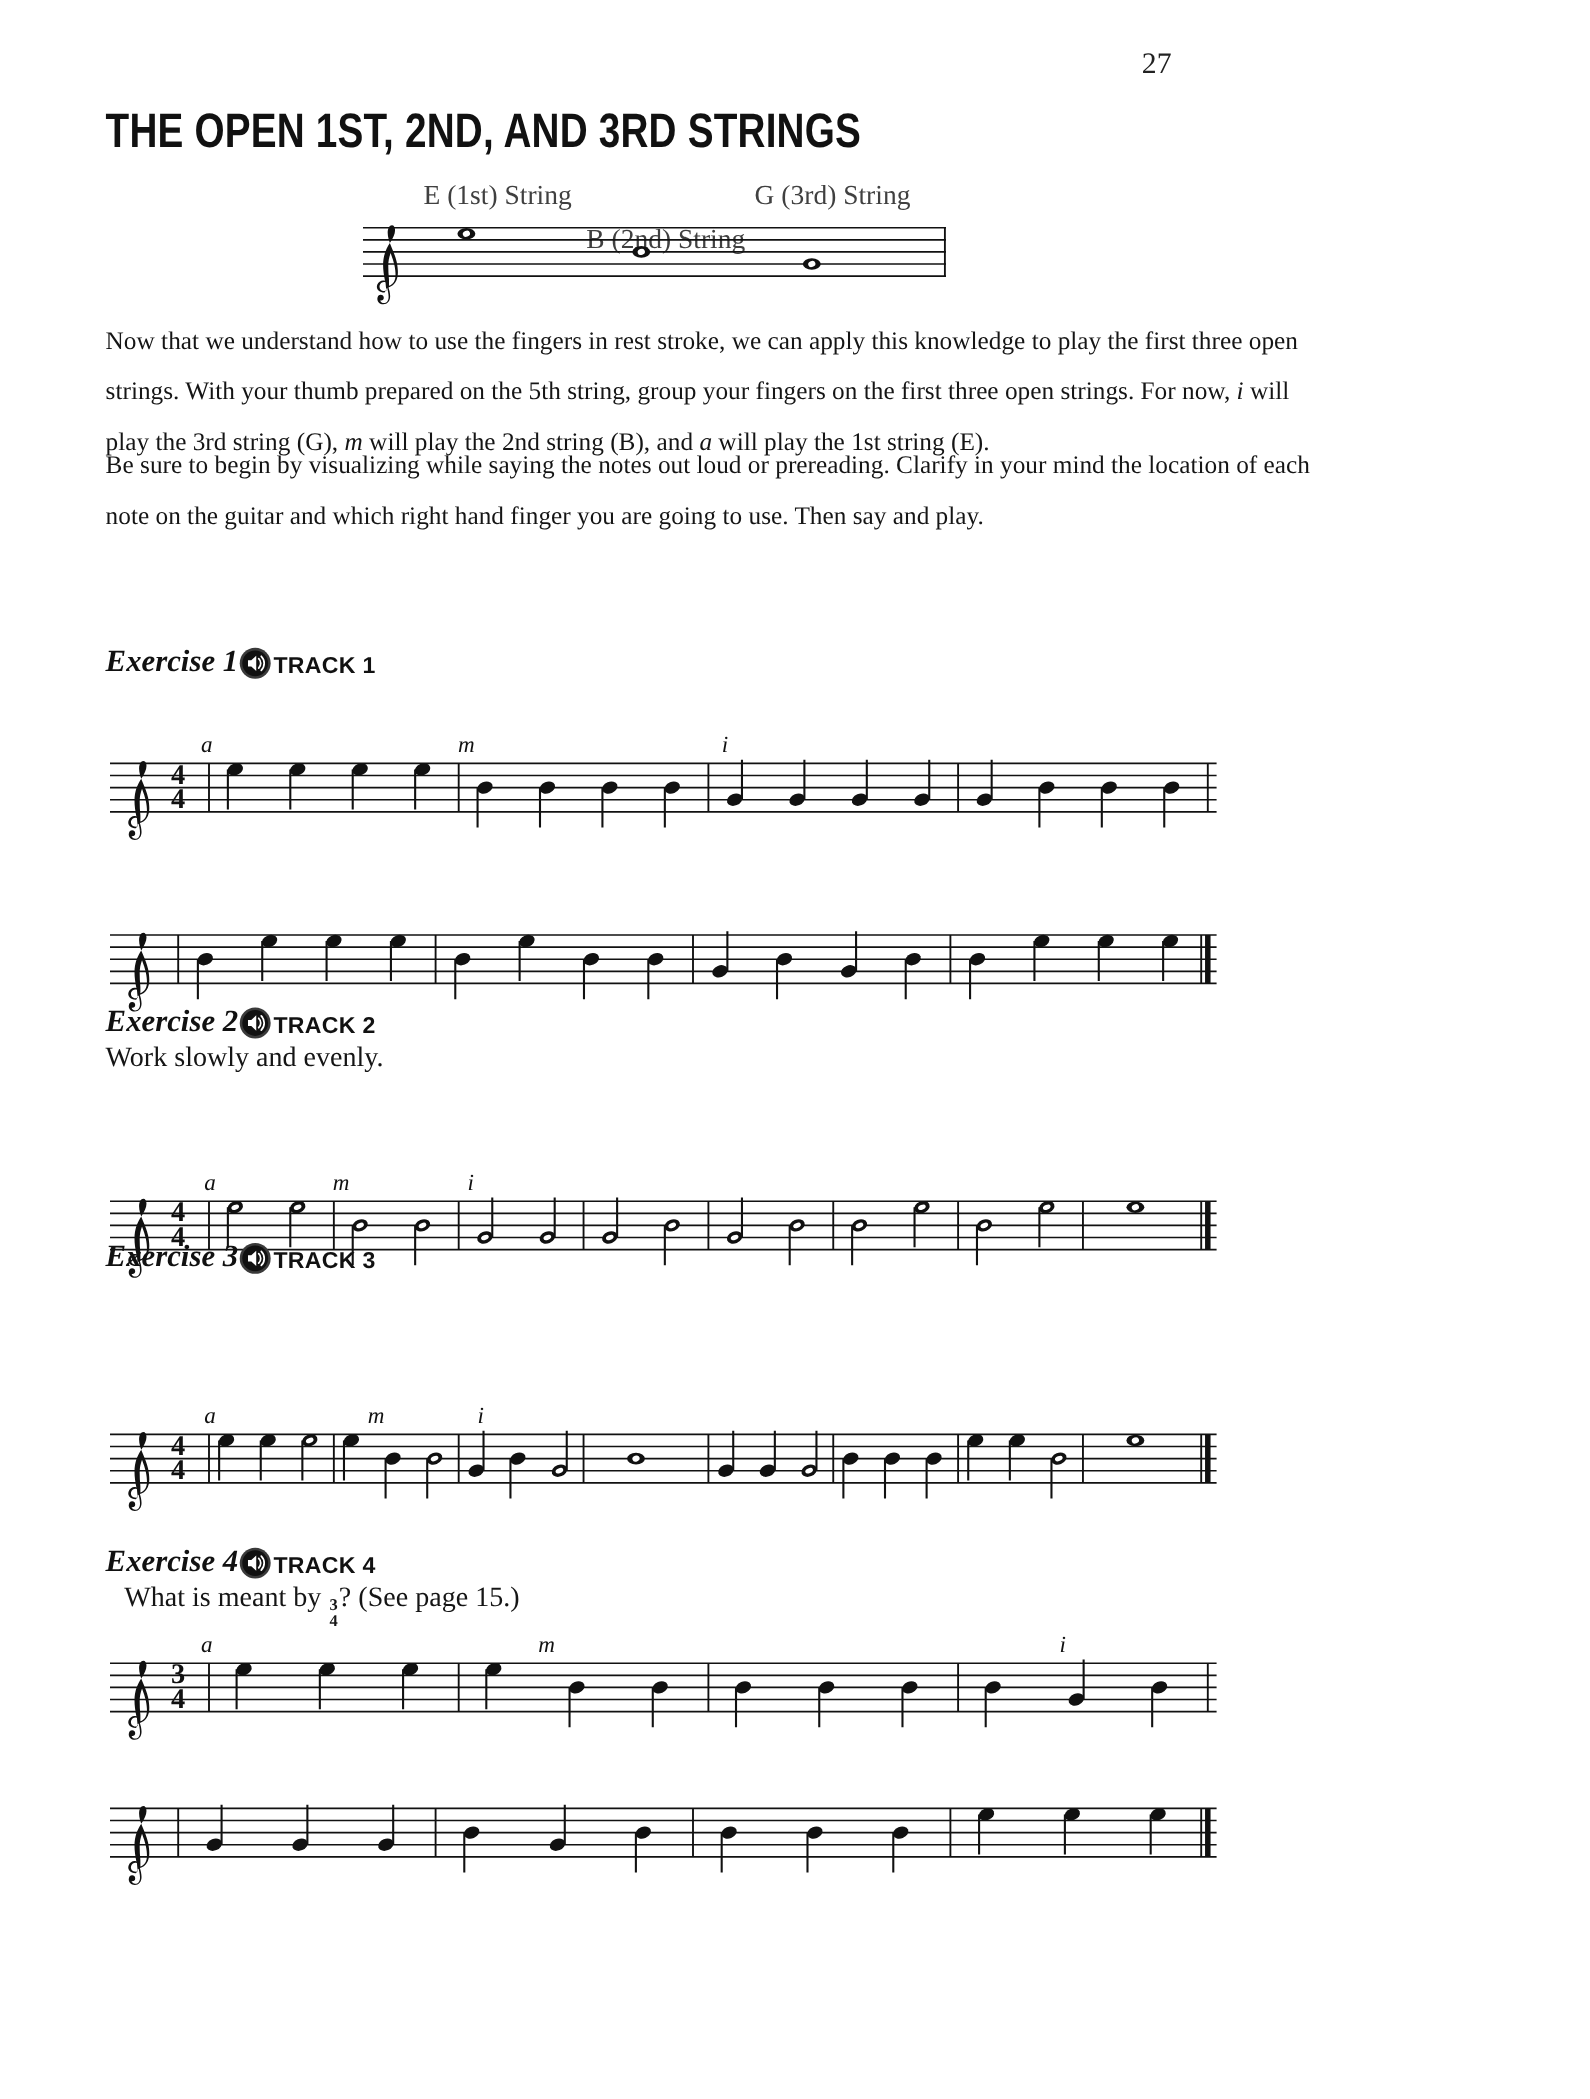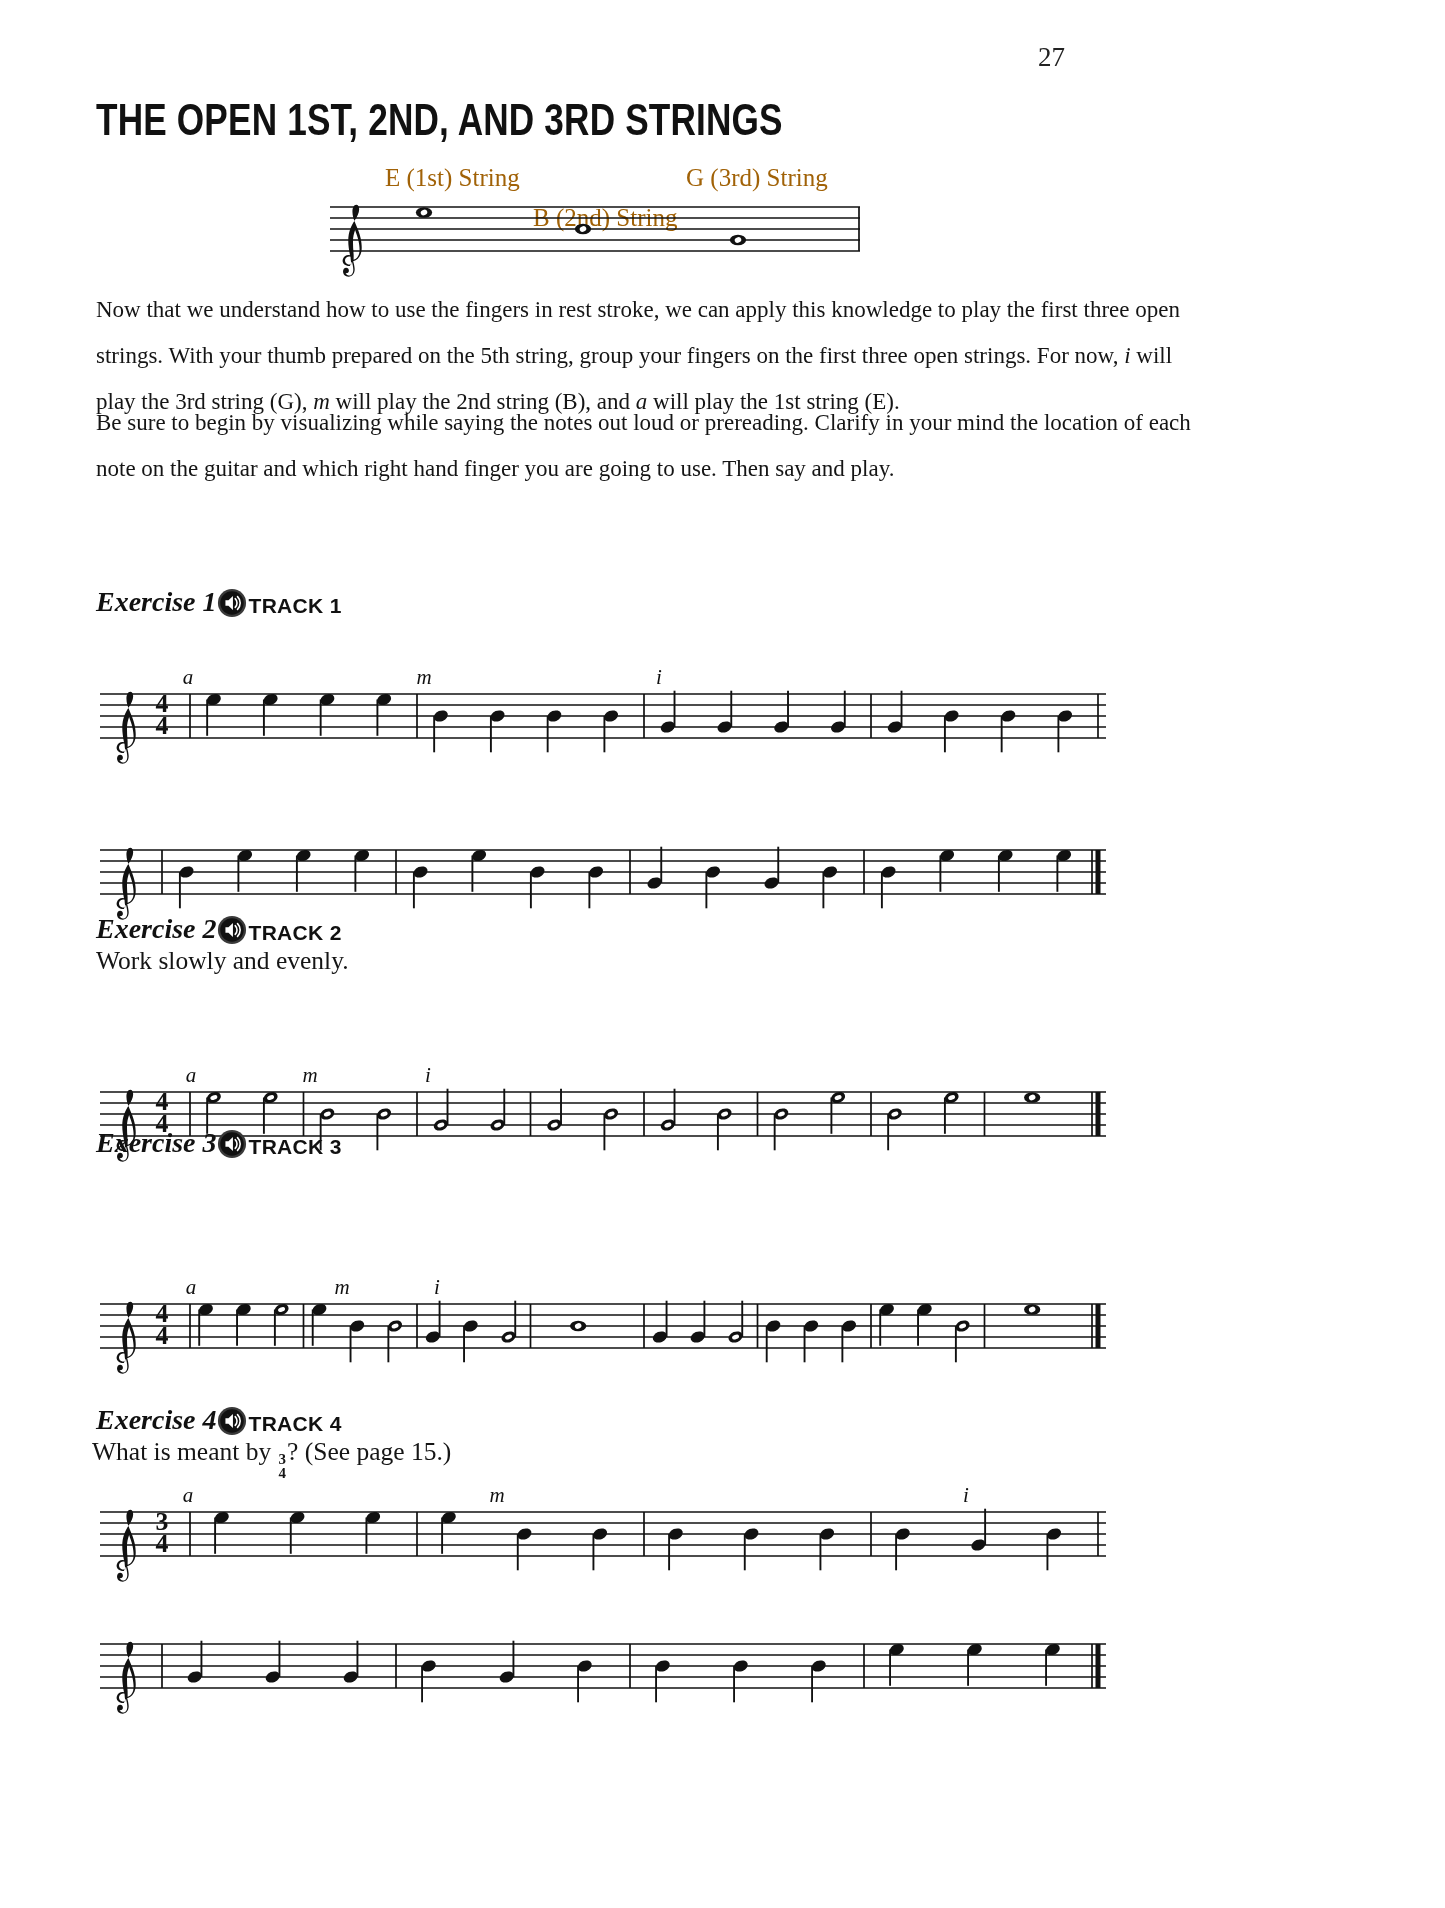--- a/index.html
+++ b/index.html
@@ -68,21 +68,21 @@
     display:inline-flex; flex-direction:column; align-items:center;
     font-family:"Liberation Serif", serif; font-weight:bold;
     font-size:15px; line-height:14px; vertical-align:-4px;
     margin:0 1px;
   }
 
   
   .strlabel {
     position:absolute;
     font-family:"Liberation Serif", serif;
-    font-size:25px; color:#a16207; white-space:nowrap;
+    font-size:25px; color:#404040; white-space:nowrap;
   }
 
   svg.staff { position:absolute; display:block; }
   svg text.finger {
     font-family:"Liberation Serif", serif;
     font-style:italic;
     font-size:21px;
     fill:#111;
   }
 </style>
@@ -415,21 +415,21 @@
     <span class="ex-title">Exercise 4</span>
     <svg class="spk" viewBox="0 0 32 32">
       <circle cx="16" cy="16" r="15" fill="#3a3a3a"></circle>
       <circle cx="16" cy="16" r="12.5" fill="#111"></circle>
       <path d="M9 13 h3.2 L17 8.6 v14.8 L12.2 19 H9 Z" fill="#fff"></path>
       <path d="M19.4 11.4 a6.4 6.4 0 0 1 0 9.2" stroke="#fff" stroke-width="1.7" fill="none" stroke-linecap="round"></path>
       <path d="M21.9 9.2 a9.6 9.6 0 0 1 0 13.6" stroke="#fff" stroke-width="1.7" fill="none" stroke-linecap="round"></path>
     </svg>
     <span class="track-label">TRACK 4</span>
   </div>
-  <div class="ex-sub" style="left:92px; top:1437px;">
+  <div class="ex-sub" style="left:113px; top:1437px;">
     <span>What is meant by </span><span class="frac">
         <span>3</span>
         <span>4</span>
       </span><span>? (See page 15.)</span>
   </div>
 
   <svg class="staff" id="ex4s1" style="left:100px; top:1480px;" width="1010" height="112" viewBox="0 0 1010 112">
       <line x1="0" y1="32" x2="1006" y2="32" stroke="#111" stroke-width="1.5"></line>
       <line x1="0" y1="43" x2="1006" y2="43" stroke="#111" stroke-width="1.5"></line>
       <line x1="0" y1="54" x2="1006" y2="54" stroke="#111" stroke-width="1.5"></line>

